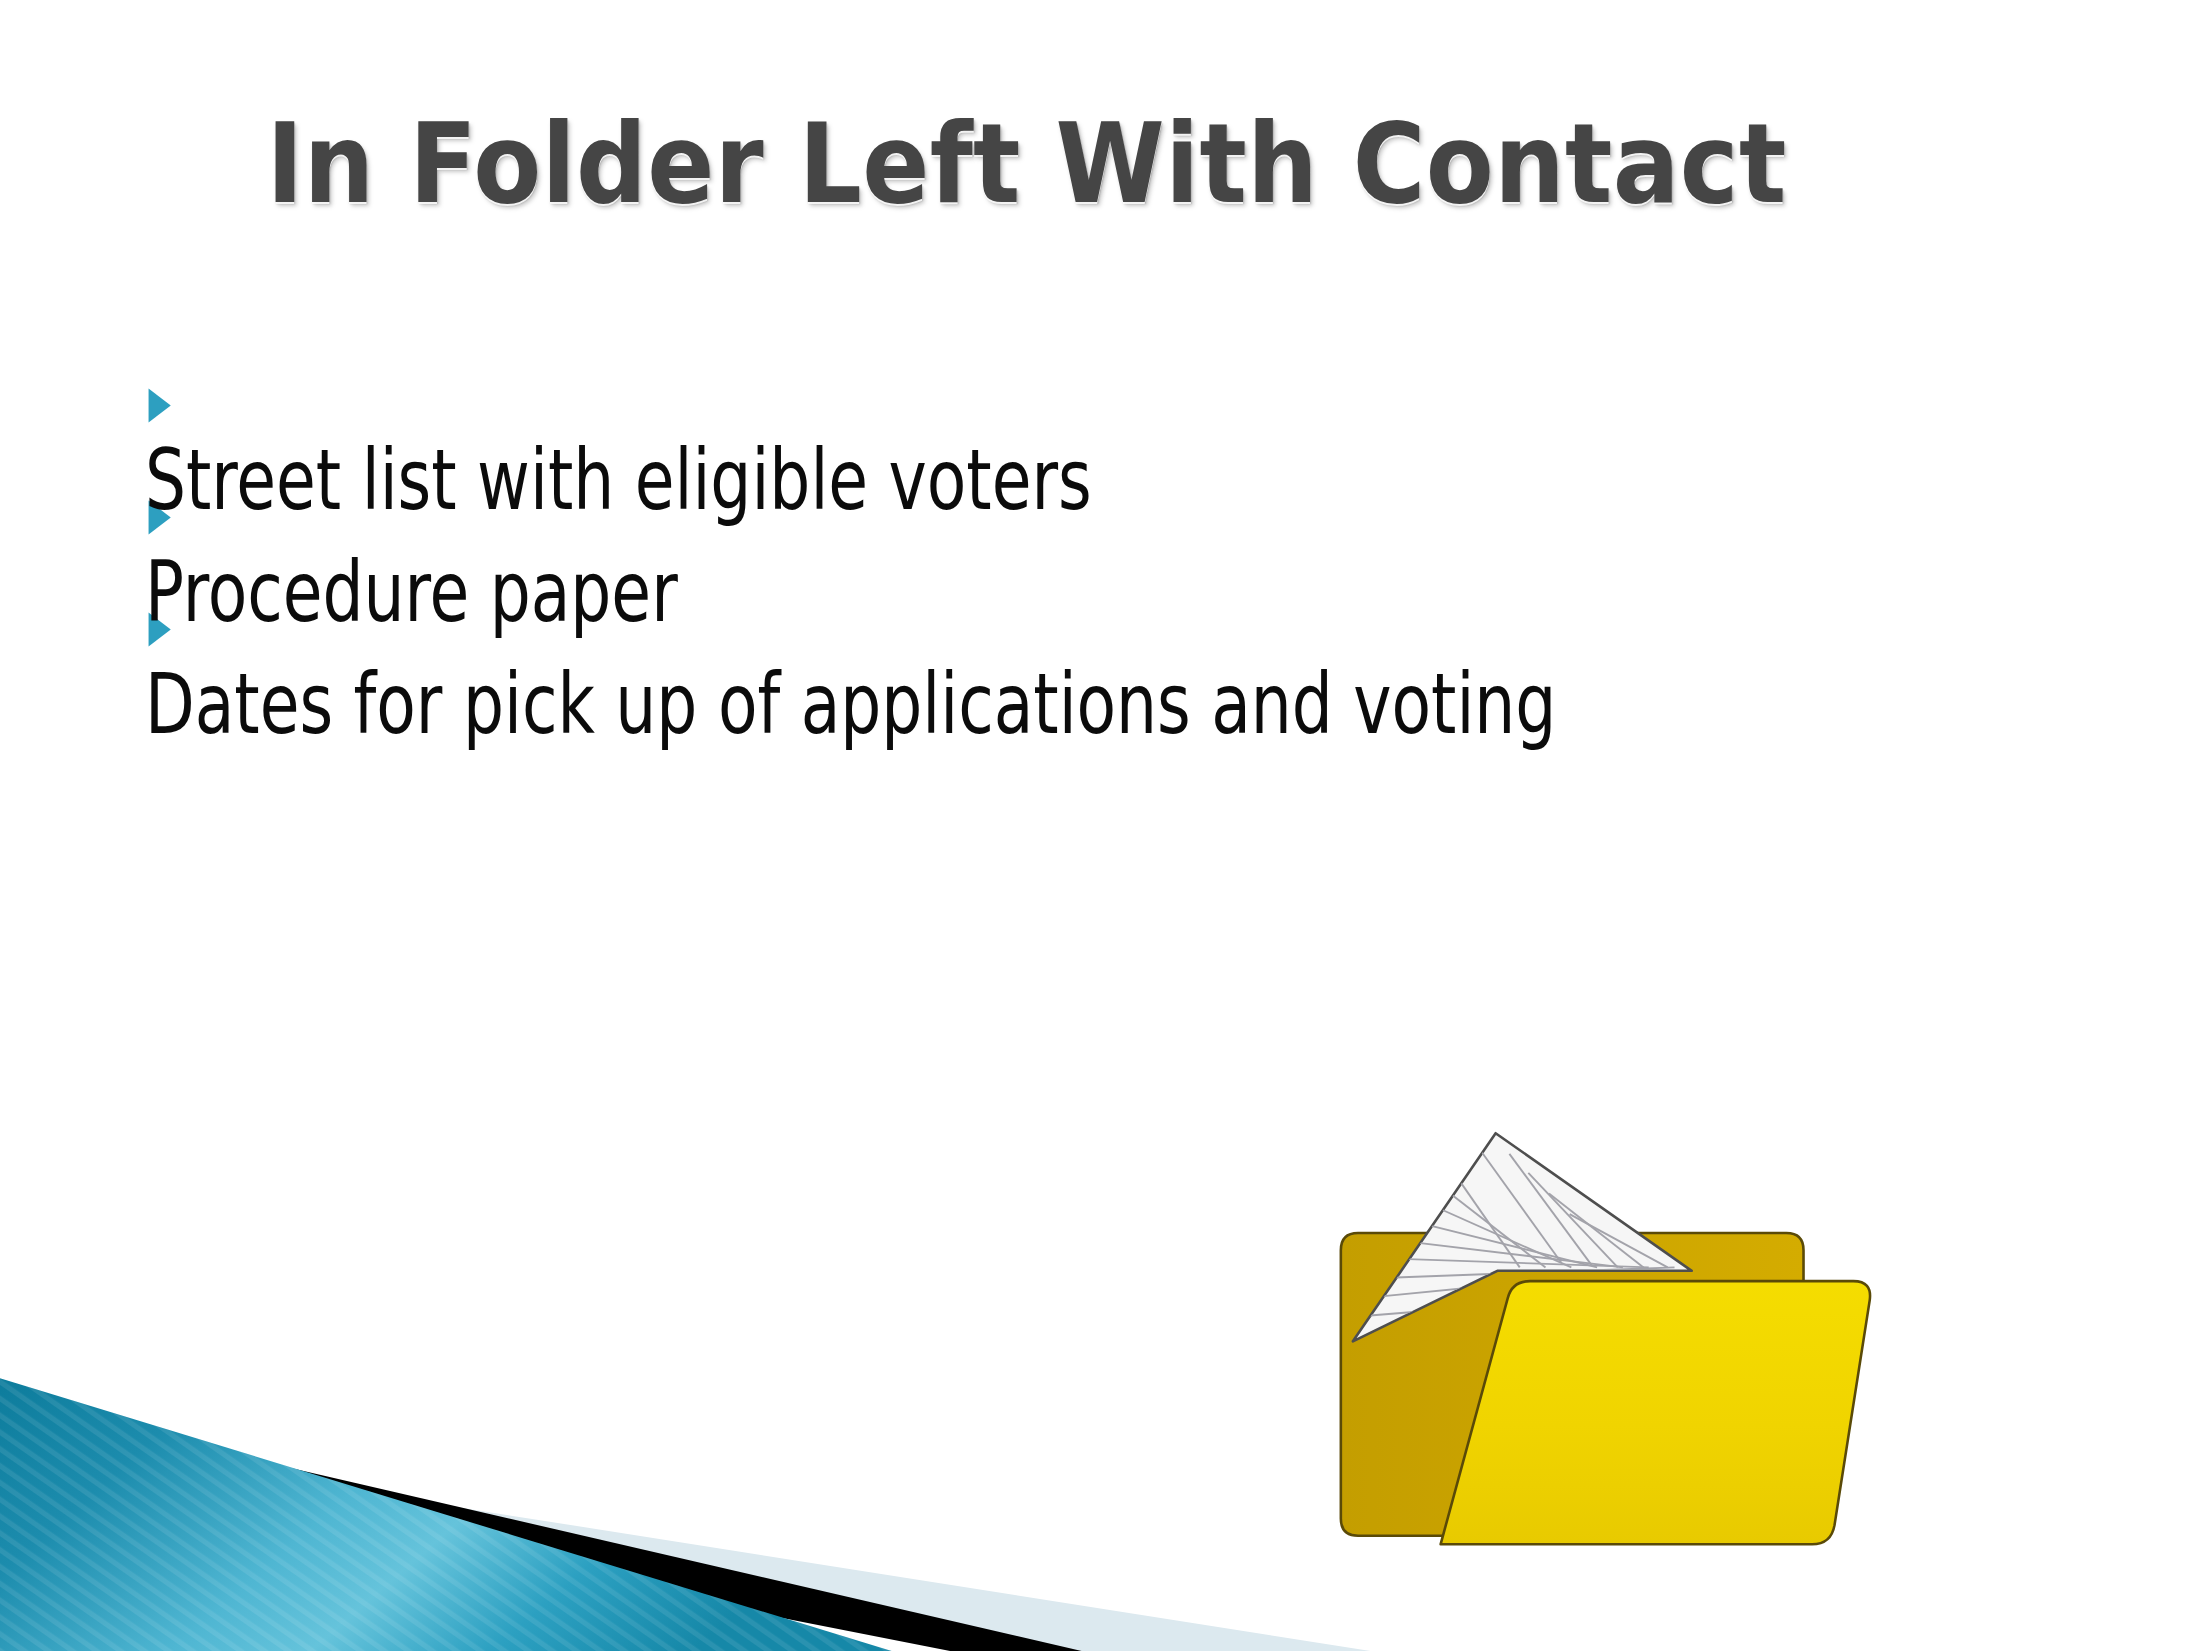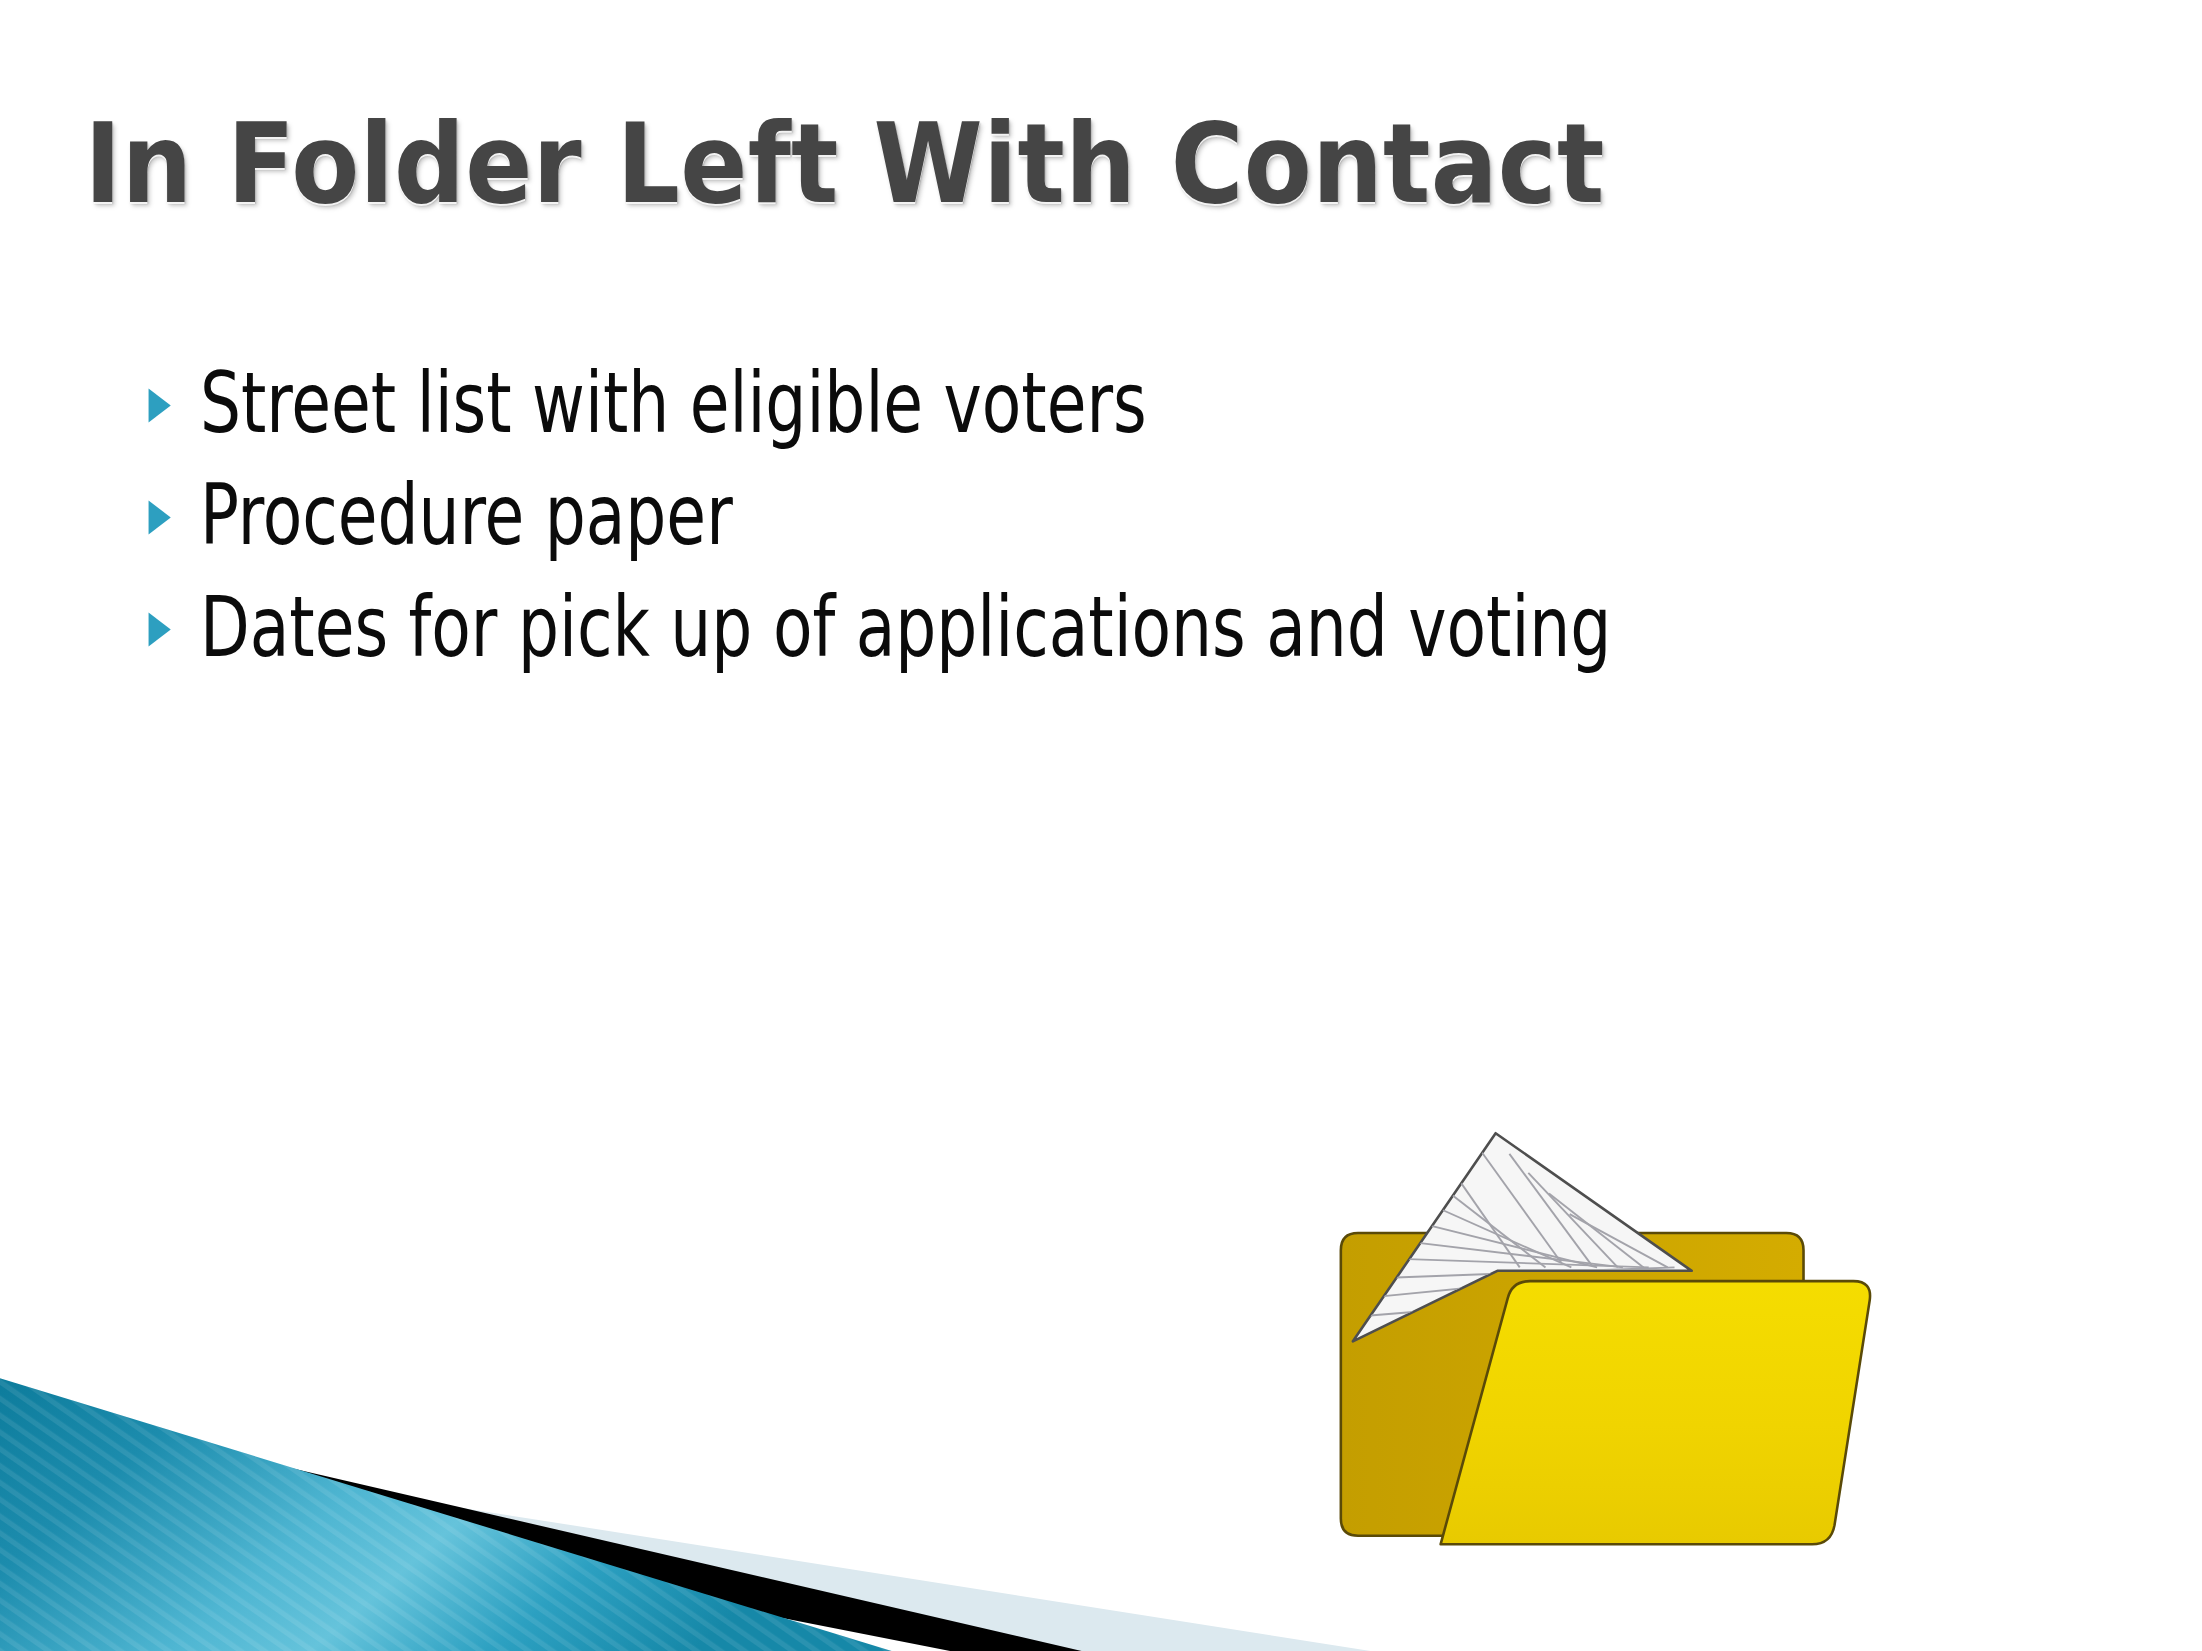--- a/index.html
+++ b/index.html
@@ -23,21 +23,21 @@
     background: #ffffff;
     overflow: hidden;
   }
 
   
   .title-area {
     position: absolute;
     left: 0;
     top: 105px;
     width: 1871px;
-    text-align: left;
+    text-align: right;
   }
 
   .slide-title {
     display: inline-block;
     font-family: "DejaVu Sans", "Liberation Sans", sans-serif;
     font-size: 110px;
     font-weight: 700;
     line-height: 1.08;
     letter-spacing: 0.4px;
     color: #454545;
@@ -54,20 +54,21 @@
     position: absolute;
     left: 145px;
     top: 349px;
     width: 1970px;
   }
 
   .bullet-row {
     display: flex;
     align-items: flex-start;
     height: 112px;
+    flex-direction: column;
   }
 
   .bullet-marker {
     flex: 0 0 auto;
     width: 31px;
     margin-top: 36px;
     margin-right: 24px;
     line-height: 0;
   }
 

